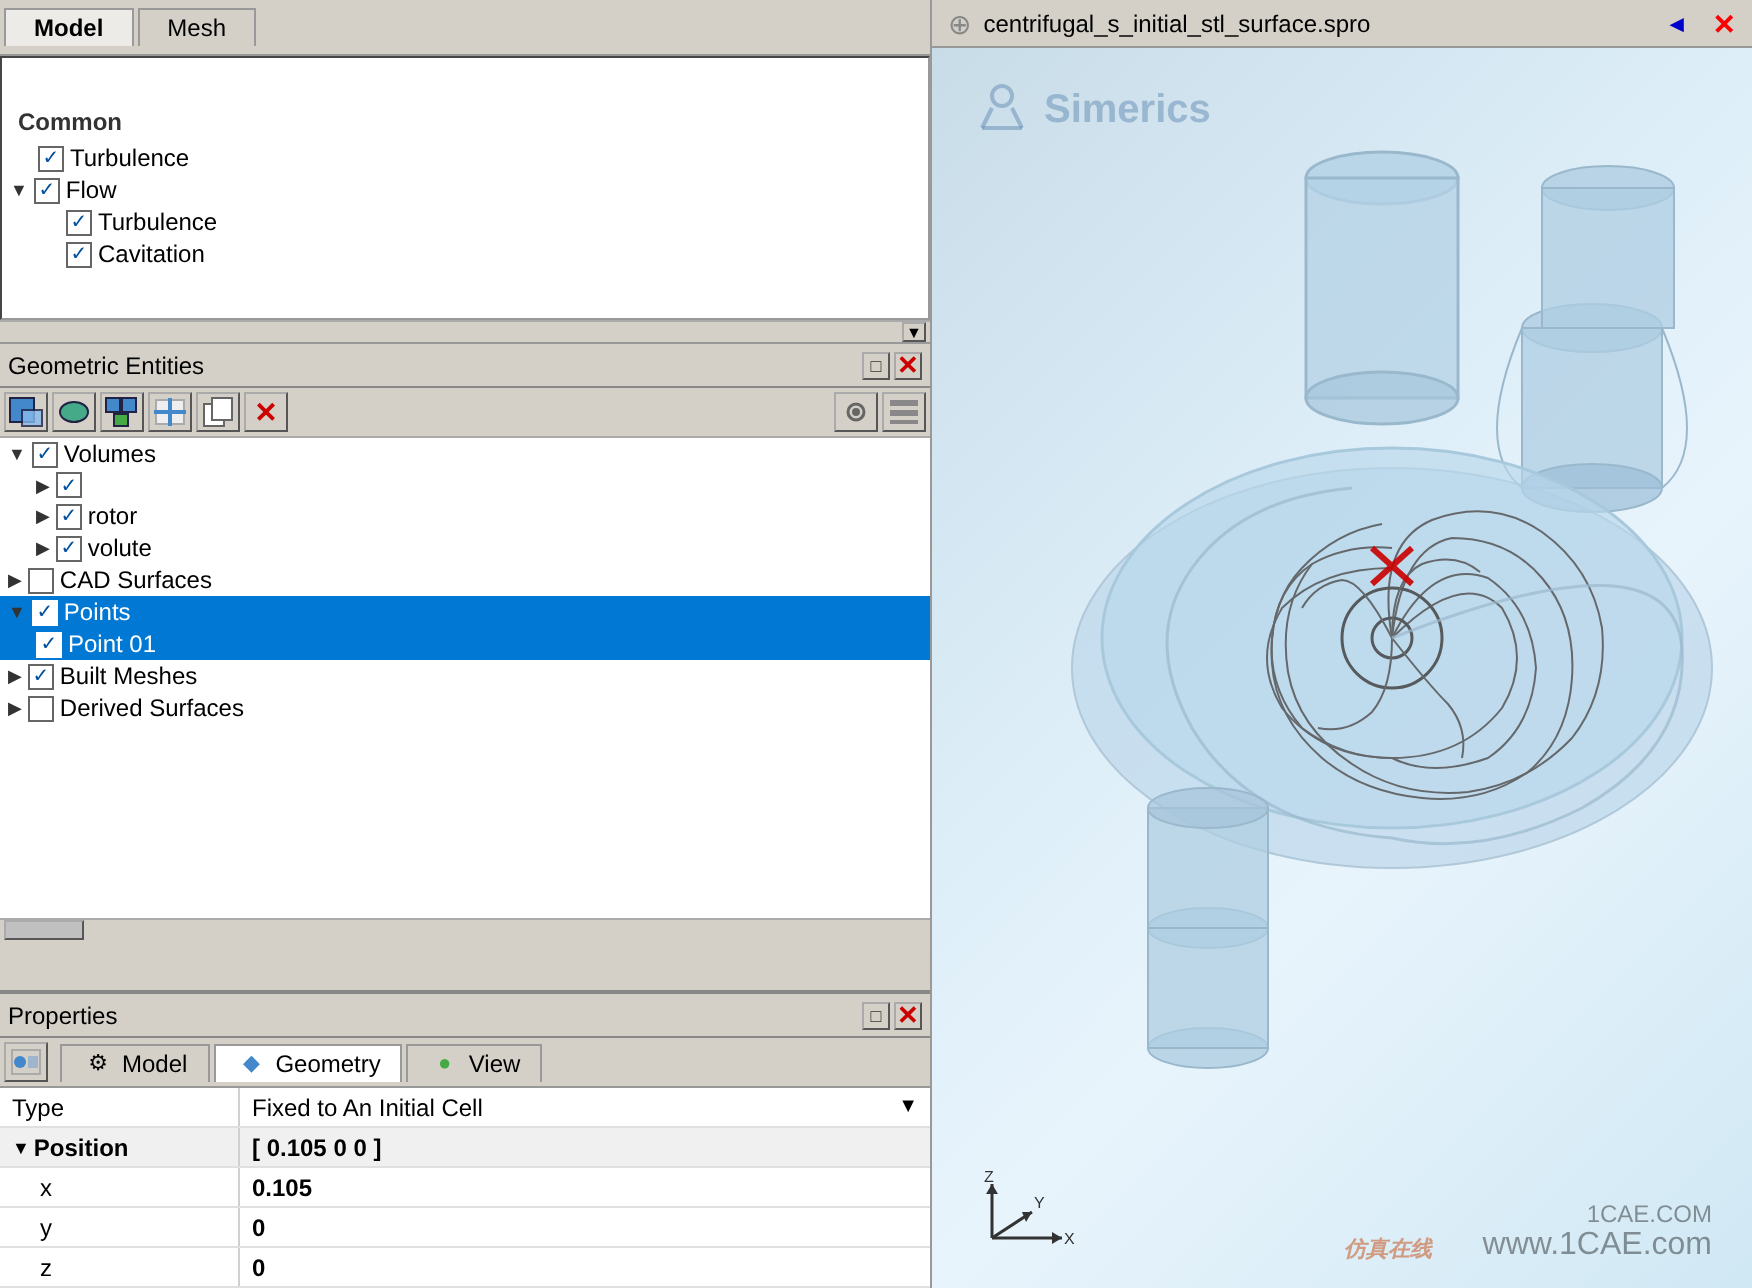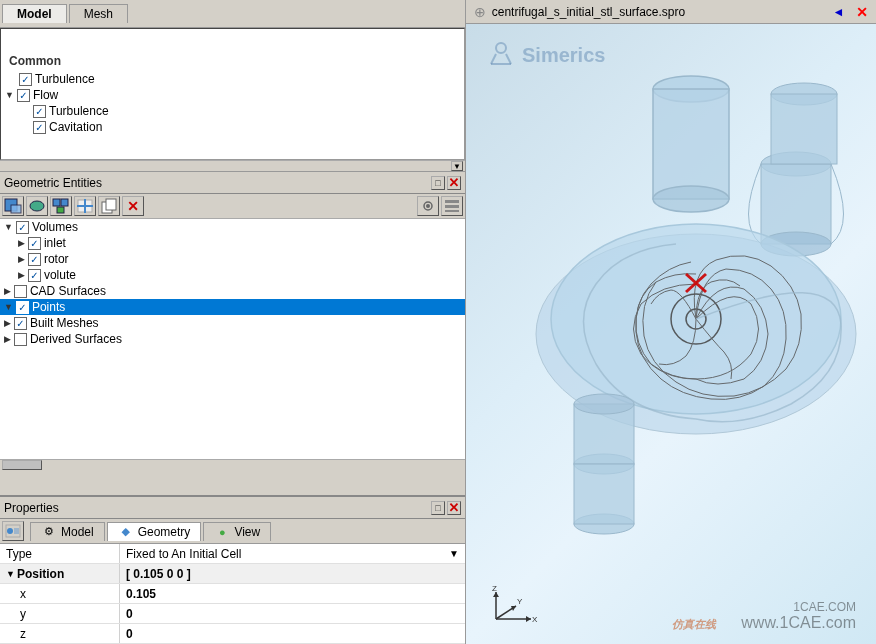--- a/index.html
+++ b/index.html
@@ -195,21 +195,20 @@
 
         <div class="geo-item">
           <span class="arrow">▼</span>
           <span class="checkbox checked"></span>
           <span class="geo-item-text">Volumes</span>
         </div>
 
         <div class="geo-item indent1">
           <span class="arrow">▶</span>
           <span class="checkbox checked"></span>
-          <span class="geo-item-text">inlet</span>
         </div>
 
         <div class="geo-item indent1">
           <span class="arrow">▶</span>
           <span class="checkbox checked"></span>
           <span class="geo-item-text">rotor</span>
         </div>
 
         <div class="geo-item indent1">
           <span class="arrow">▶</span>
@@ -222,20 +221,24 @@
           <span class="checkbox"></span>
           <span class="geo-item-text">CAD Surfaces</span>
         </div>
 
         <div class="geo-item selected">
           <span class="arrow">▼</span>
           <span class="checkbox checked"></span>
           <span class="geo-item-text">Points</span>
         </div>
 
+        <div class="geo-item selected indent1">
+          <span class="checkbox checked"></span>
+          <span class="geo-item-text">Point 01</span>
+        </div>
 
         <div class="geo-item">
           <span class="arrow">▶</span>
           <span class="checkbox checked"></span>
           <span class="geo-item-text">Built Meshes</span>
         </div>
 
         <div class="geo-item">
           <span class="arrow">▶</span>
           <span class="checkbox"></span>

